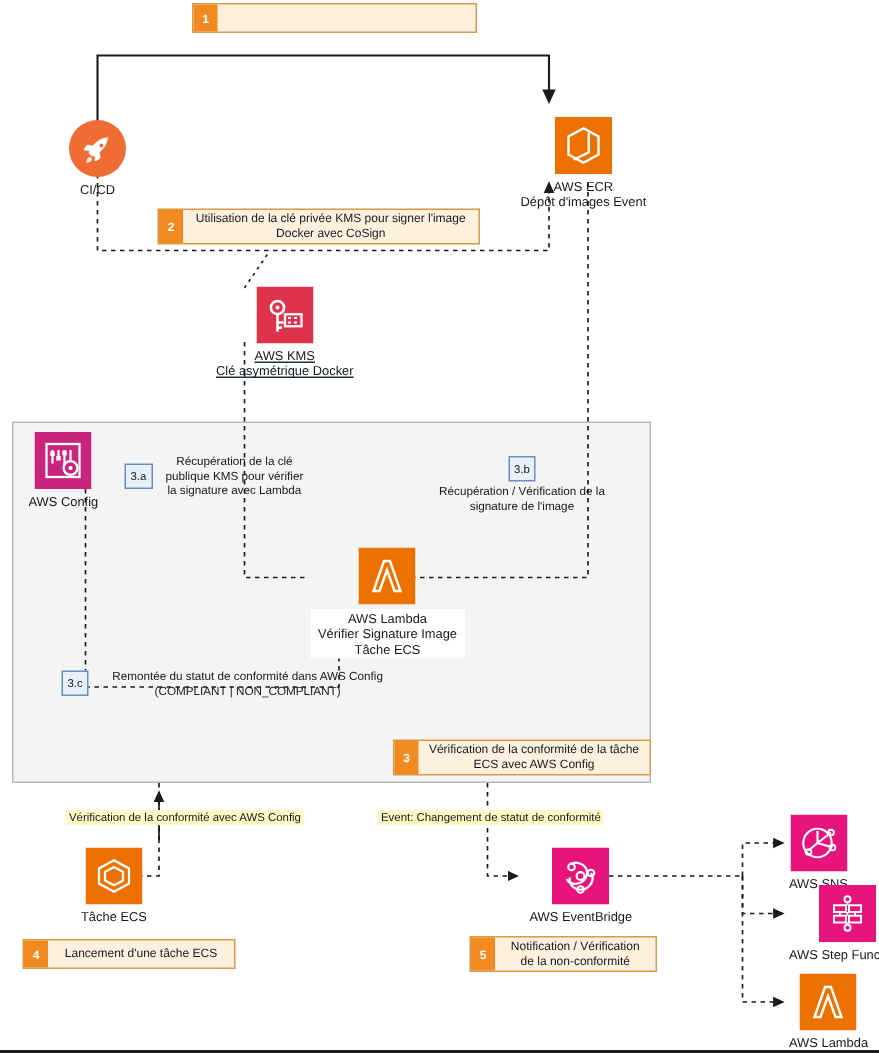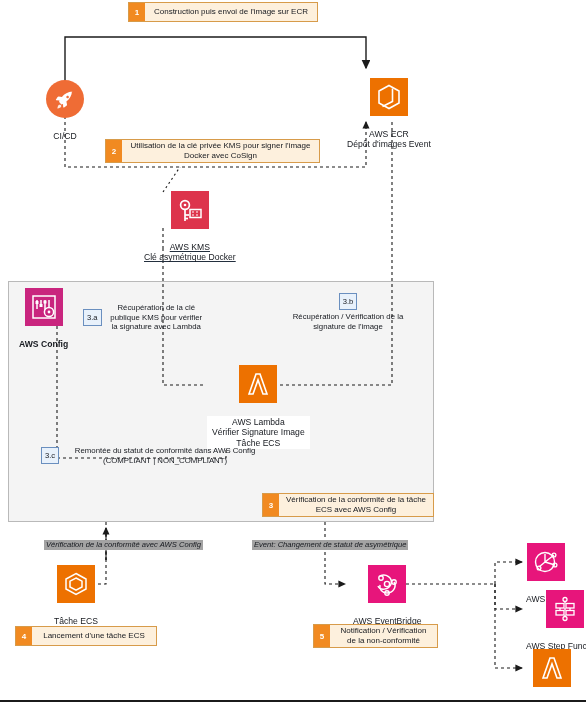--- a/index.html
+++ b/index.html
@@ -8,21 +8,21 @@
     width:586px;height:702px;position:relative;overflow:hidden;
     color:#232f3e;
   }
   #canvas{position:absolute;left:0;top:0;width:586px;height:702px;}
   svg.wires{position:absolute;left:0;top:0;width:586px;height:702px;pointer-events:none;}
 
   
   .node{position:absolute;display:flex;flex-direction:column;align-items:center;}
   .node .glyph{width:38px;height:38px;display:block;}
   .node .caption{
-    margin-top:13px;text-align:center;font-size:8.6px;line-height:10.4px;
+    margin-top:3px;text-align:center;font-size:8.6px;line-height:10.4px;
     color:#16191f;white-space:nowrap;
   }
   .node .caption .l2{display:block;}
 
   
   .step{
     position:absolute;display:flex;align-items:stretch;
     background:#fdf0dd;border:1px solid #d79b4a;
     box-sizing:border-box;
   }
@@ -44,22 +44,22 @@
   }
   .substep .body{
     font-size:7.8px;line-height:9.6px;text-align:center;padding:0 5px;
     align-self:center;color:#16191f;
   }
   .substep.stacked{flex-direction:column;align-items:center;}
   .substep.stacked .tag{margin-bottom:2px;}
 
   
   .edgelabel{
-    position:absolute;font-size:7.6px;font-style:italic;color:#16191f;
-    white-space:nowrap;background:#a3a3a3;padding:0 2px;line-height:10px;
+    position:absolute;font-size:7.6px;color:#16191f;
+    white-space:nowrap;background:#fef9c3;padding:0 2px;line-height:10px;
   }
 
   
   .group-box{
     position:absolute;background:#f4f4f4;border:1px solid #b9b9b9;box-sizing:border-box;
   }
   
   .plate{background:#ffffff;}
   .bottomrule{position:absolute;left:0;bottom:0;width:586px;height:2px;background:#1b1b1b;}
 </style>
@@ -101,21 +101,20 @@
     <path d="M325,522 L325,584 L345,584" stroke="#1b1b1b" stroke-width="1.1" fill="none" stroke-dasharray="3,3" marker-end="url(#ah)"></path>
 
     <path d="M388,584 L495,584" stroke="#1b1b1b" stroke-width="1.1" fill="none" stroke-dasharray="3,3"></path>
     <path d="M495,584 L495,562 L522,562" stroke="#1b1b1b" stroke-width="1.1" fill="none" stroke-dasharray="3,3" marker-end="url(#ah)"></path>
     <path d="M495,584 L495,609 L522,609" stroke="#1b1b1b" stroke-width="1.1" fill="none" stroke-dasharray="3,3" marker-end="url(#ah)"></path>
     <path d="M495,584 L495,668 L522,668" stroke="#1b1b1b" stroke-width="1.1" fill="none" stroke-dasharray="3,3" marker-end="url(#ah)"></path>
   </svg>
 
   <div class="step" style="left:128px;top:2px;width:190px;height:20px;">
     <div class="num">1</div>
-    <div class="txt">Construction puis envoi de l'image sur ECR</div>
   </div>
 
   <div class="node" style="left:46px;top:80px;">
     <svg class="glyph" viewBox="0 0 38 38">
       <circle cx="19" cy="19" r="19" fill="#ef6c35"></circle>
       <path d="M26.5,11.5c-4.6,0.2-8.1,2.3-10.6,5.6l-3.1-0.6c-0.5-0.1-0.9,0.1-1.2,0.5l-1.6,2.4
                c-0.3,0.4,0,0.9,0.5,0.9l3,0.2c-0.2,0.6-0.3,1.1-0.4,1.6l2.3,2.3c0.5-0.1,1-0.2,1.6-0.4l0.2,3
                c0,0.5,0.6,0.7,0.9,0.4l2.4-1.6c0.4-0.3,0.6-0.7,0.5-1.2l-0.6-3.1c3.3-2.5,5.4-6,5.6-10.6
                C26.1,11.4,26.3,11.5,26.5,11.5z M21.6,18.3c-0.7,0-1.3-0.6-1.3-1.3s0.6-1.3,1.3-1.3s1.3,0.6,1.3,1.3
                S22.3,18.3,21.6,18.3z" fill="#ffffff"></path>
@@ -152,40 +151,40 @@
       <path d="M14,27.5 L17,27.5" stroke="#ffffff" stroke-width="1.7"></path>
       <rect x="19" y="18.5" width="11" height="8" fill="none" stroke="#ffffff" stroke-width="1.5"></rect>
       <path d="M21,21 h2 M25,21 h2 M21,24 h2 M25,24 h2" stroke="#ffffff" stroke-width="1.2"></path>
     </svg>
     <div class="caption">
       <span>AWS KMS</span>
       <span class="l2">Clé asymétrique Docker</span>
     </div>
   </div>
 
-  <div class="node" style="left:19px;top:288px;font-weight:bold;">
+  <div class="node" style="left:19px;top:288px;">
     <svg class="glyph" viewBox="0 0 38 38">
       <rect width="38" height="38" fill="#c9257e"></rect>
       <rect x="8" y="8" width="22" height="22" fill="none" stroke="#ffffff" stroke-width="1.5"></rect>
       <path d="M12,12 v9 M16,12 v5 M20,12 v12 M24,12 v7" stroke="#ffffff" stroke-width="1.5"></path>
       <rect x="10.5" y="13" width="3" height="3" fill="#ffffff"></rect>
       <rect x="14.5" y="16" width="3" height="3" fill="#ffffff"></rect>
       <rect x="18.5" y="12.5" width="3" height="3" fill="#ffffff"></rect>
       <circle cx="24" cy="24" r="4.6" fill="#c9257e" stroke="#ffffff" stroke-width="1.5"></circle>
       <circle cx="24" cy="24" r="1.4" fill="#ffffff"></circle>
     </svg>
     <div class="caption">AWS Config</div>
   </div>
 
   <div class="substep" style="left:83px;top:303px;width:128px;">
     <div class="tag">3.a</div>
     <div class="body">Récupération de la clé publique KMS pour vérifier la signature avec Lambda</div>
   </div>
 
-  <div class="substep stacked" style="left:283px;top:293px;width:130px;align-items:flex-end;">
+  <div class="substep stacked" style="left:283px;top:304px;width:130px;align-items:flex-end;">
     <div class="tag">3.b</div>
     <div class="body">Récupération / Vérification de la signature de l'image</div>
   </div>
 
   <div class="node" style="left:207px;top:365px;">
     <svg class="glyph" viewBox="0 0 38 38">
       <rect width="38" height="38" fill="#ed7100"></rect>
       <path d="M10,29 L17,9 L21,9 L28,29 L24,29 L19,15 L14,29 Z" fill="none" stroke="#ffffff" stroke-width="1.6"></path>
     </svg>
     <div class="caption plate" style="padding:1px 5px;">
@@ -199,21 +198,21 @@
     <div class="tag">3.c</div>
     <div class="body">Remontée du statut de conformité dans AWS Config (COMPLIANT | NON_COMPLIANT)</div>
   </div>
 
   <div class="step" style="left:262px;top:493px;width:172px;height:24px;">
     <div class="num">3</div>
     <div class="txt">Vérification de la conformité de la tâche ECS avec AWS Config</div>
   </div>
 
   <div class="edgelabel" style="left:44px;top:540px;">Vérification de la conformité avec AWS Config</div>
-  <div class="edgelabel" style="left:252px;top:540px;">Event: Changement de statut de asymétrique</div>
+  <div class="edgelabel" style="left:252px;top:540px;">Event: Changement de statut de conformité</div>
 
   <div class="node" style="left:54px;top:565px;">
     <svg class="glyph" viewBox="0 0 38 38">
       <rect width="38" height="38" fill="#ed7100"></rect>
       <path d="M19,8.5 L29,14 L29,24 L19,29.5 L9,24 L9,14 Z" fill="none" stroke="#ffffff" stroke-width="1.5"></path>
       <path d="M19,13 L25,16.2 L25,22 L19,25.2 L13,22 L13,16.2 Z" fill="none" stroke="#ffffff" stroke-width="1.5"></path>
     </svg>
     <div class="caption">Tâche ECS</div>
   </div>
 

